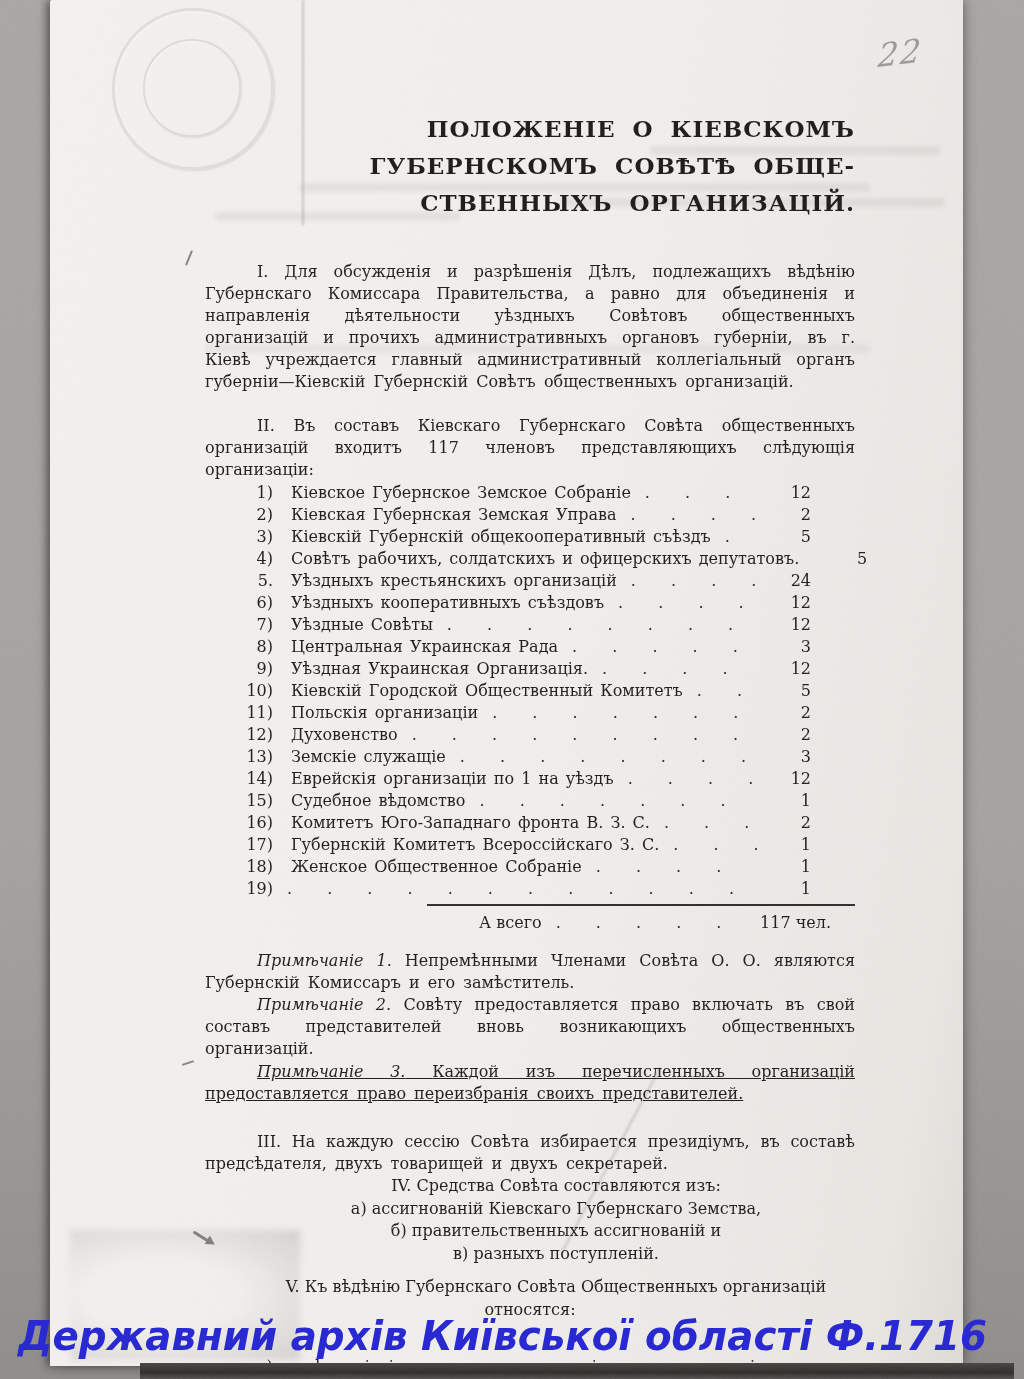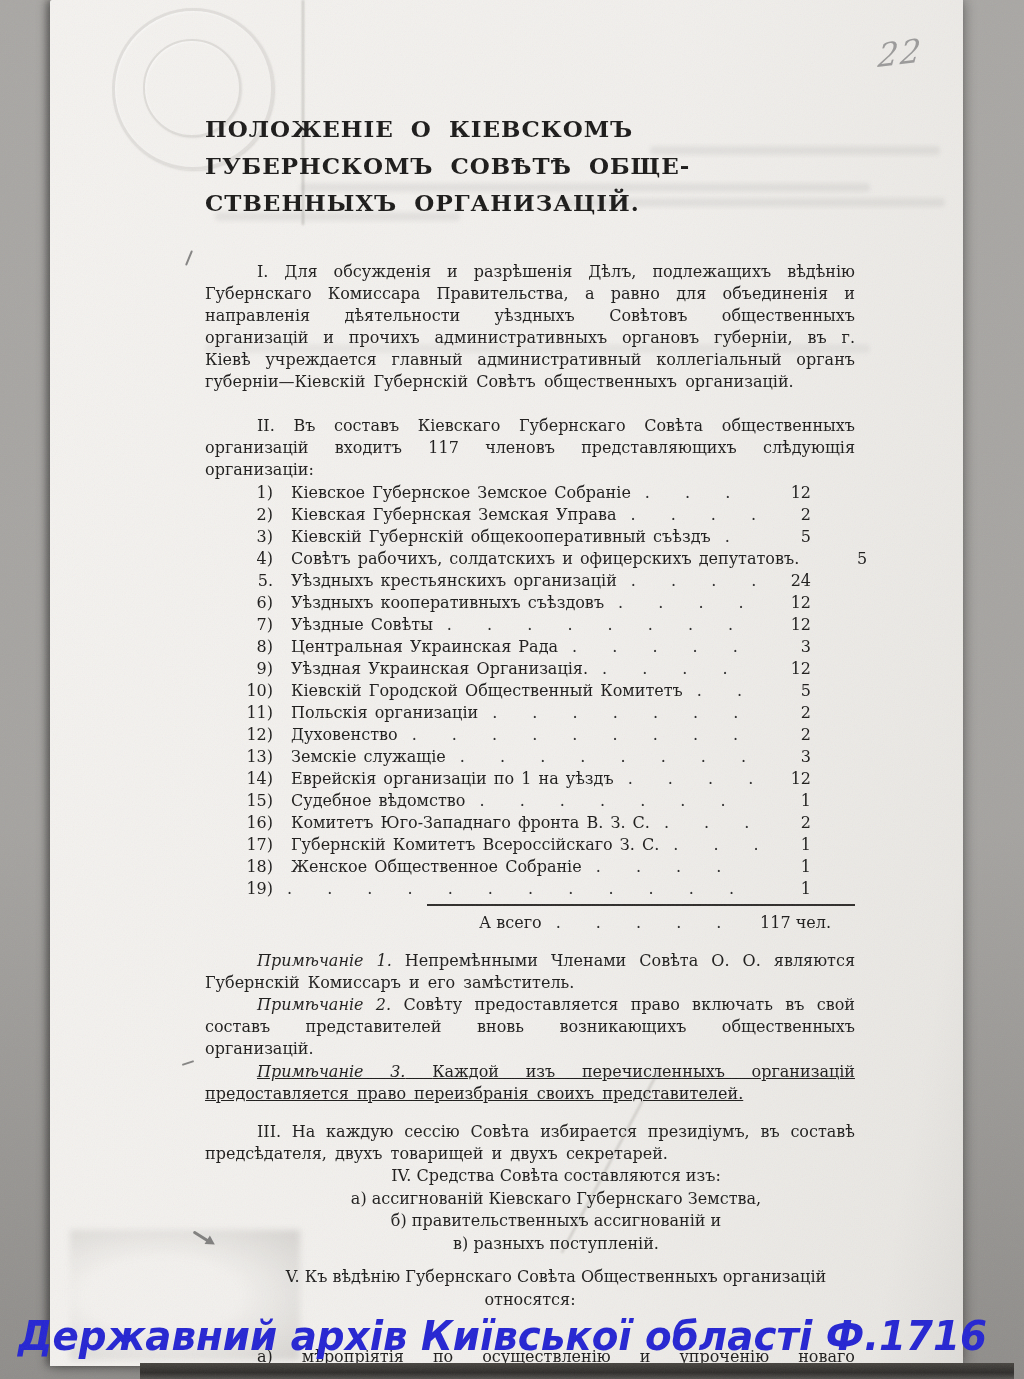--- a/index.html
+++ b/index.html
@@ -39,41 +39,41 @@
   .pencil-mark{position:absolute;background:#555;opacity:.7;z-index:4;}
   .mark-a{left:138px;top:250px;width:2px;height:16px;transform:rotate(22deg);border-radius:2px;}
   .mark-b{left:132px;top:1062px;width:12px;height:2px;transform:rotate(-18deg);}
   .mark-arrow{left:142px;top:1235px;width:18px;height:3px;transform:rotate(32deg);border-radius:2px;}
   .mark-arrow::after{content:"";position:absolute;right:-7px;top:-4px;border-left:9px solid #555;
     border-top:5px solid transparent;border-bottom:5px solid transparent;}
   
   .content{position:absolute;left:155px;top:0;width:650px;z-index:4;color:#1d1c1b;
     font-size:16px;line-height:22px;}
   .title{margin:110px 0 0 0;font-size:23px;line-height:37px;font-weight:bold;
-    text-align:left;letter-spacing:1px;word-spacing:8px;color:#1b1a19;}
+    text-align:right;letter-spacing:1px;word-spacing:8px;color:#1b1a19;}
   .para{margin:0;text-align:justify;word-spacing:3px;}
   .indent{text-indent:52px;}
   .sec1{margin-top:40px;}
   .sec2{margin-top:22px;}
   .member-list{margin-left:20px;margin-top:1px;width:586px;}
   .mrow{display:flex;align-items:baseline;line-height:22px;white-space:nowrap;}
   .num{flex:0 0 48px;text-align:right;}
   .lbl{margin-left:18px;word-spacing:2px;}
   .dots{flex:1 1 auto;overflow:hidden;margin:0 12px 0 14px;white-space:nowrap;color:#2b2b2b;}
   .dots::after{content:". . . . . . . . . . . . . . . . . .";word-spacing:30px;}
   .val{flex:0 0 42px;text-align:right;}
   .total{margin-left:222px;margin-top:4px;border-top:2px solid #2f2d2b;padding-top:6px;
     display:flex;align-items:flex-start;white-space:nowrap;}
   .tlabel{margin-left:52px;}
   .tval{margin-right:24px;}
   .note{margin-top:0;text-indent:52px;}
   .note.first{margin-top:16px;}
   .note.third{margin-top:1px;text-decoration:underline;}
   .note i{font-family:"DejaVu Serif",serif;}
-  .sec3{margin-top:16px;}
+  .sec3{margin-top:26px;}
   .sec4h{margin-top:13px;}
   .line{margin:0;text-indent:52px;line-height:22.5px;text-align:center;}
   .sec5h{margin-top:11px;}
   .wide{word-spacing:14px;margin-top:35px;}
   .lastline{word-spacing:3px;}
   
   .watermark{position:absolute;left:-32px;top:1312px;width:1000px;z-index:7;
     font-family:"DejaVu Sans",sans-serif;font-weight:bold;font-style:italic;
     font-size:40px;line-height:48px;color:#2424d2;white-space:nowrap;
     transform:scaleX(.97);transform-origin:left;}

